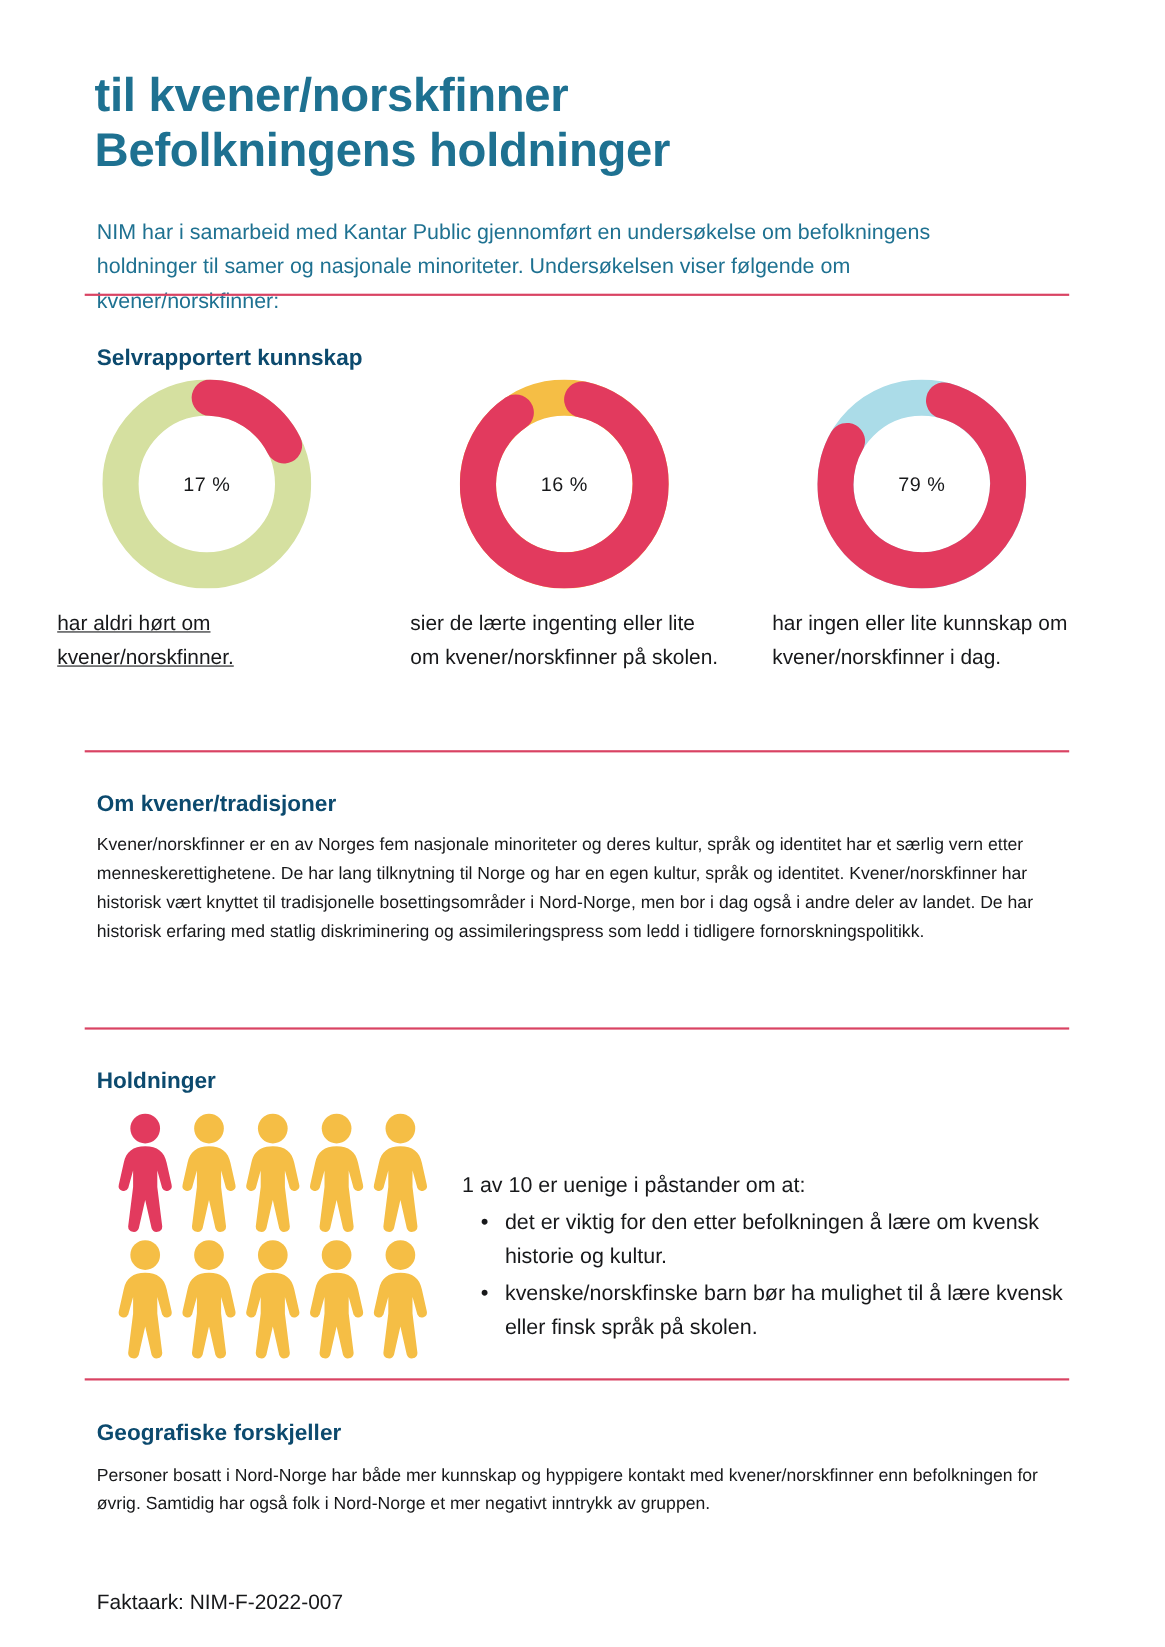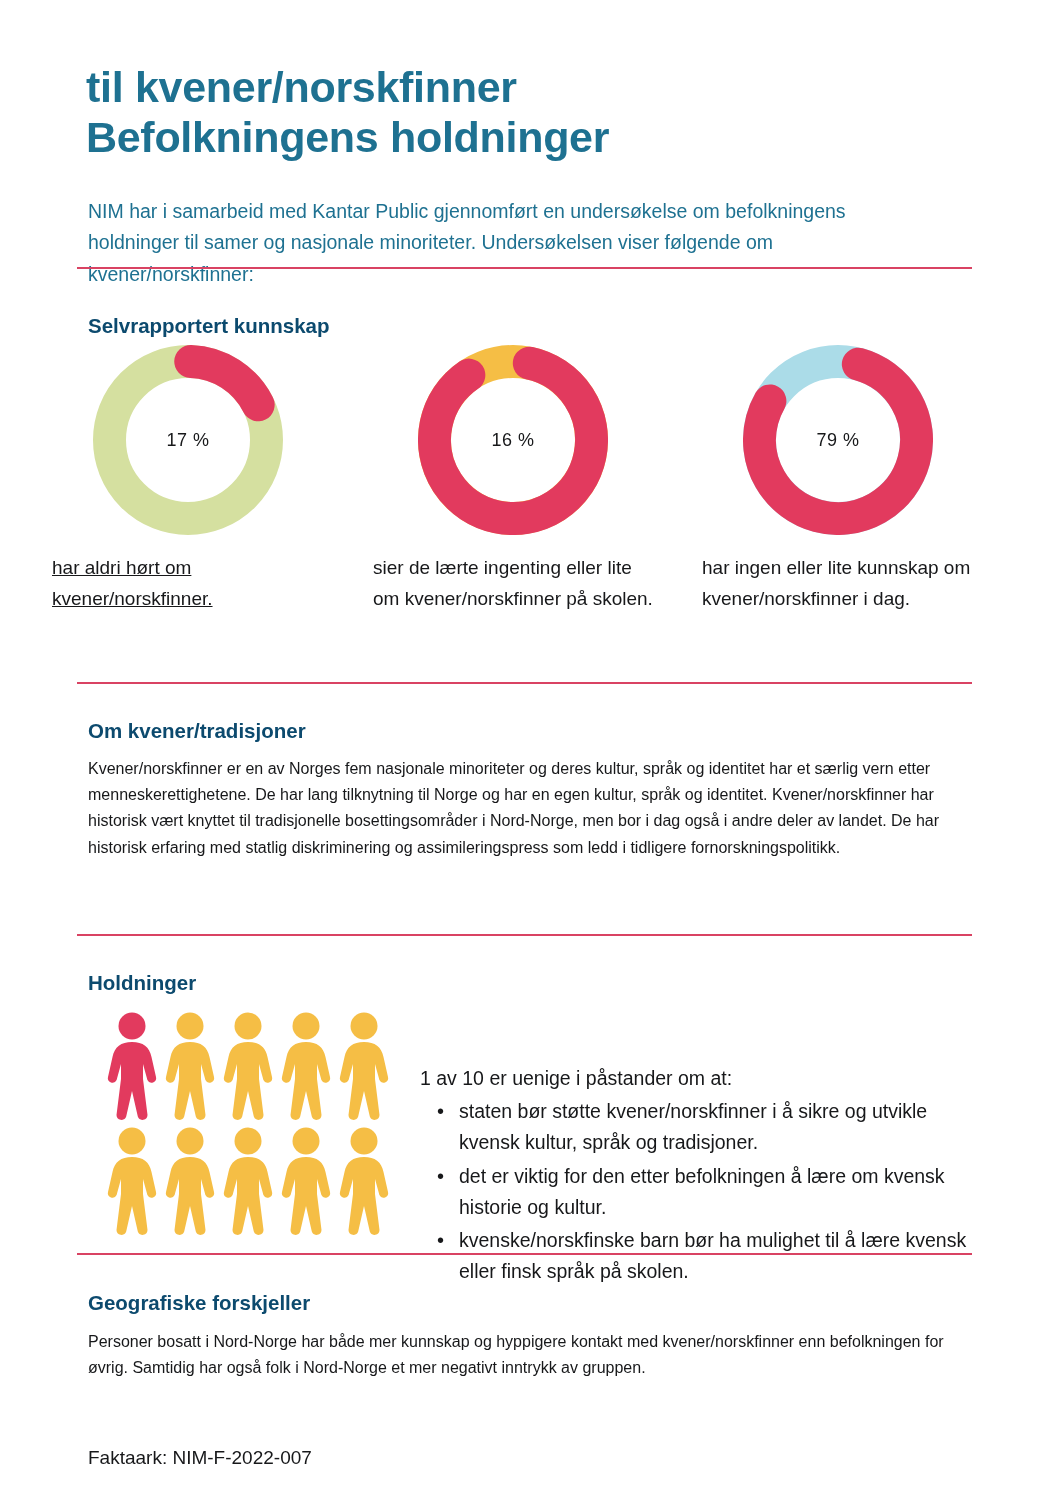--- a/index.html
+++ b/index.html
@@ -296,21 +296,20 @@
       </svg>
       <svg class="person-svg" width="56" height="112" viewBox="0 0 56 112">
         <circle cx="28" cy="15" r="13.5" fill="#f5be45"></circle>
         <path d="M28 31 C17 31 10.5 36 8.5 46 L4 66 a4.6 4.6 0 0 0 8.6 3.1 L17 53 L17 68 L12.5 104 a5 5 0 0 0 9.7 1.6 L28 80 L33.8 105.6 a5 5 0 0 0 9.7 -1.6 L39 68 L39 53 L43.4 69.1 a4.6 4.6 0 0 0 8.6 -3.1 L47.5 46 C45.5 36 39 31 28 31 Z" fill="#f5be45"></path>
       </svg>
     </div>
 
     <div class="holdninger-text">
       <p class="lead">1 av 10 er uenige i påstander om at:</p>
       <ul>
-        <li>staten bør støtte kvener/norskfinner i å sikre og utvikle kvensk kultur, språk og tradisjoner.</li>
         <li>det er viktig for den etter befolkningen å lære om kvensk historie og kultur.</li>
         <li>kvenske/norskfinske barn bør ha mulighet til å lære kvensk eller finsk språk på skolen.</li>
       </ul>
     </div>
 
   </div>
 
   <div class="divider d4"></div>
 
   <h2 class="section-heading sh-geo">Geografiske forskjeller</h2>

